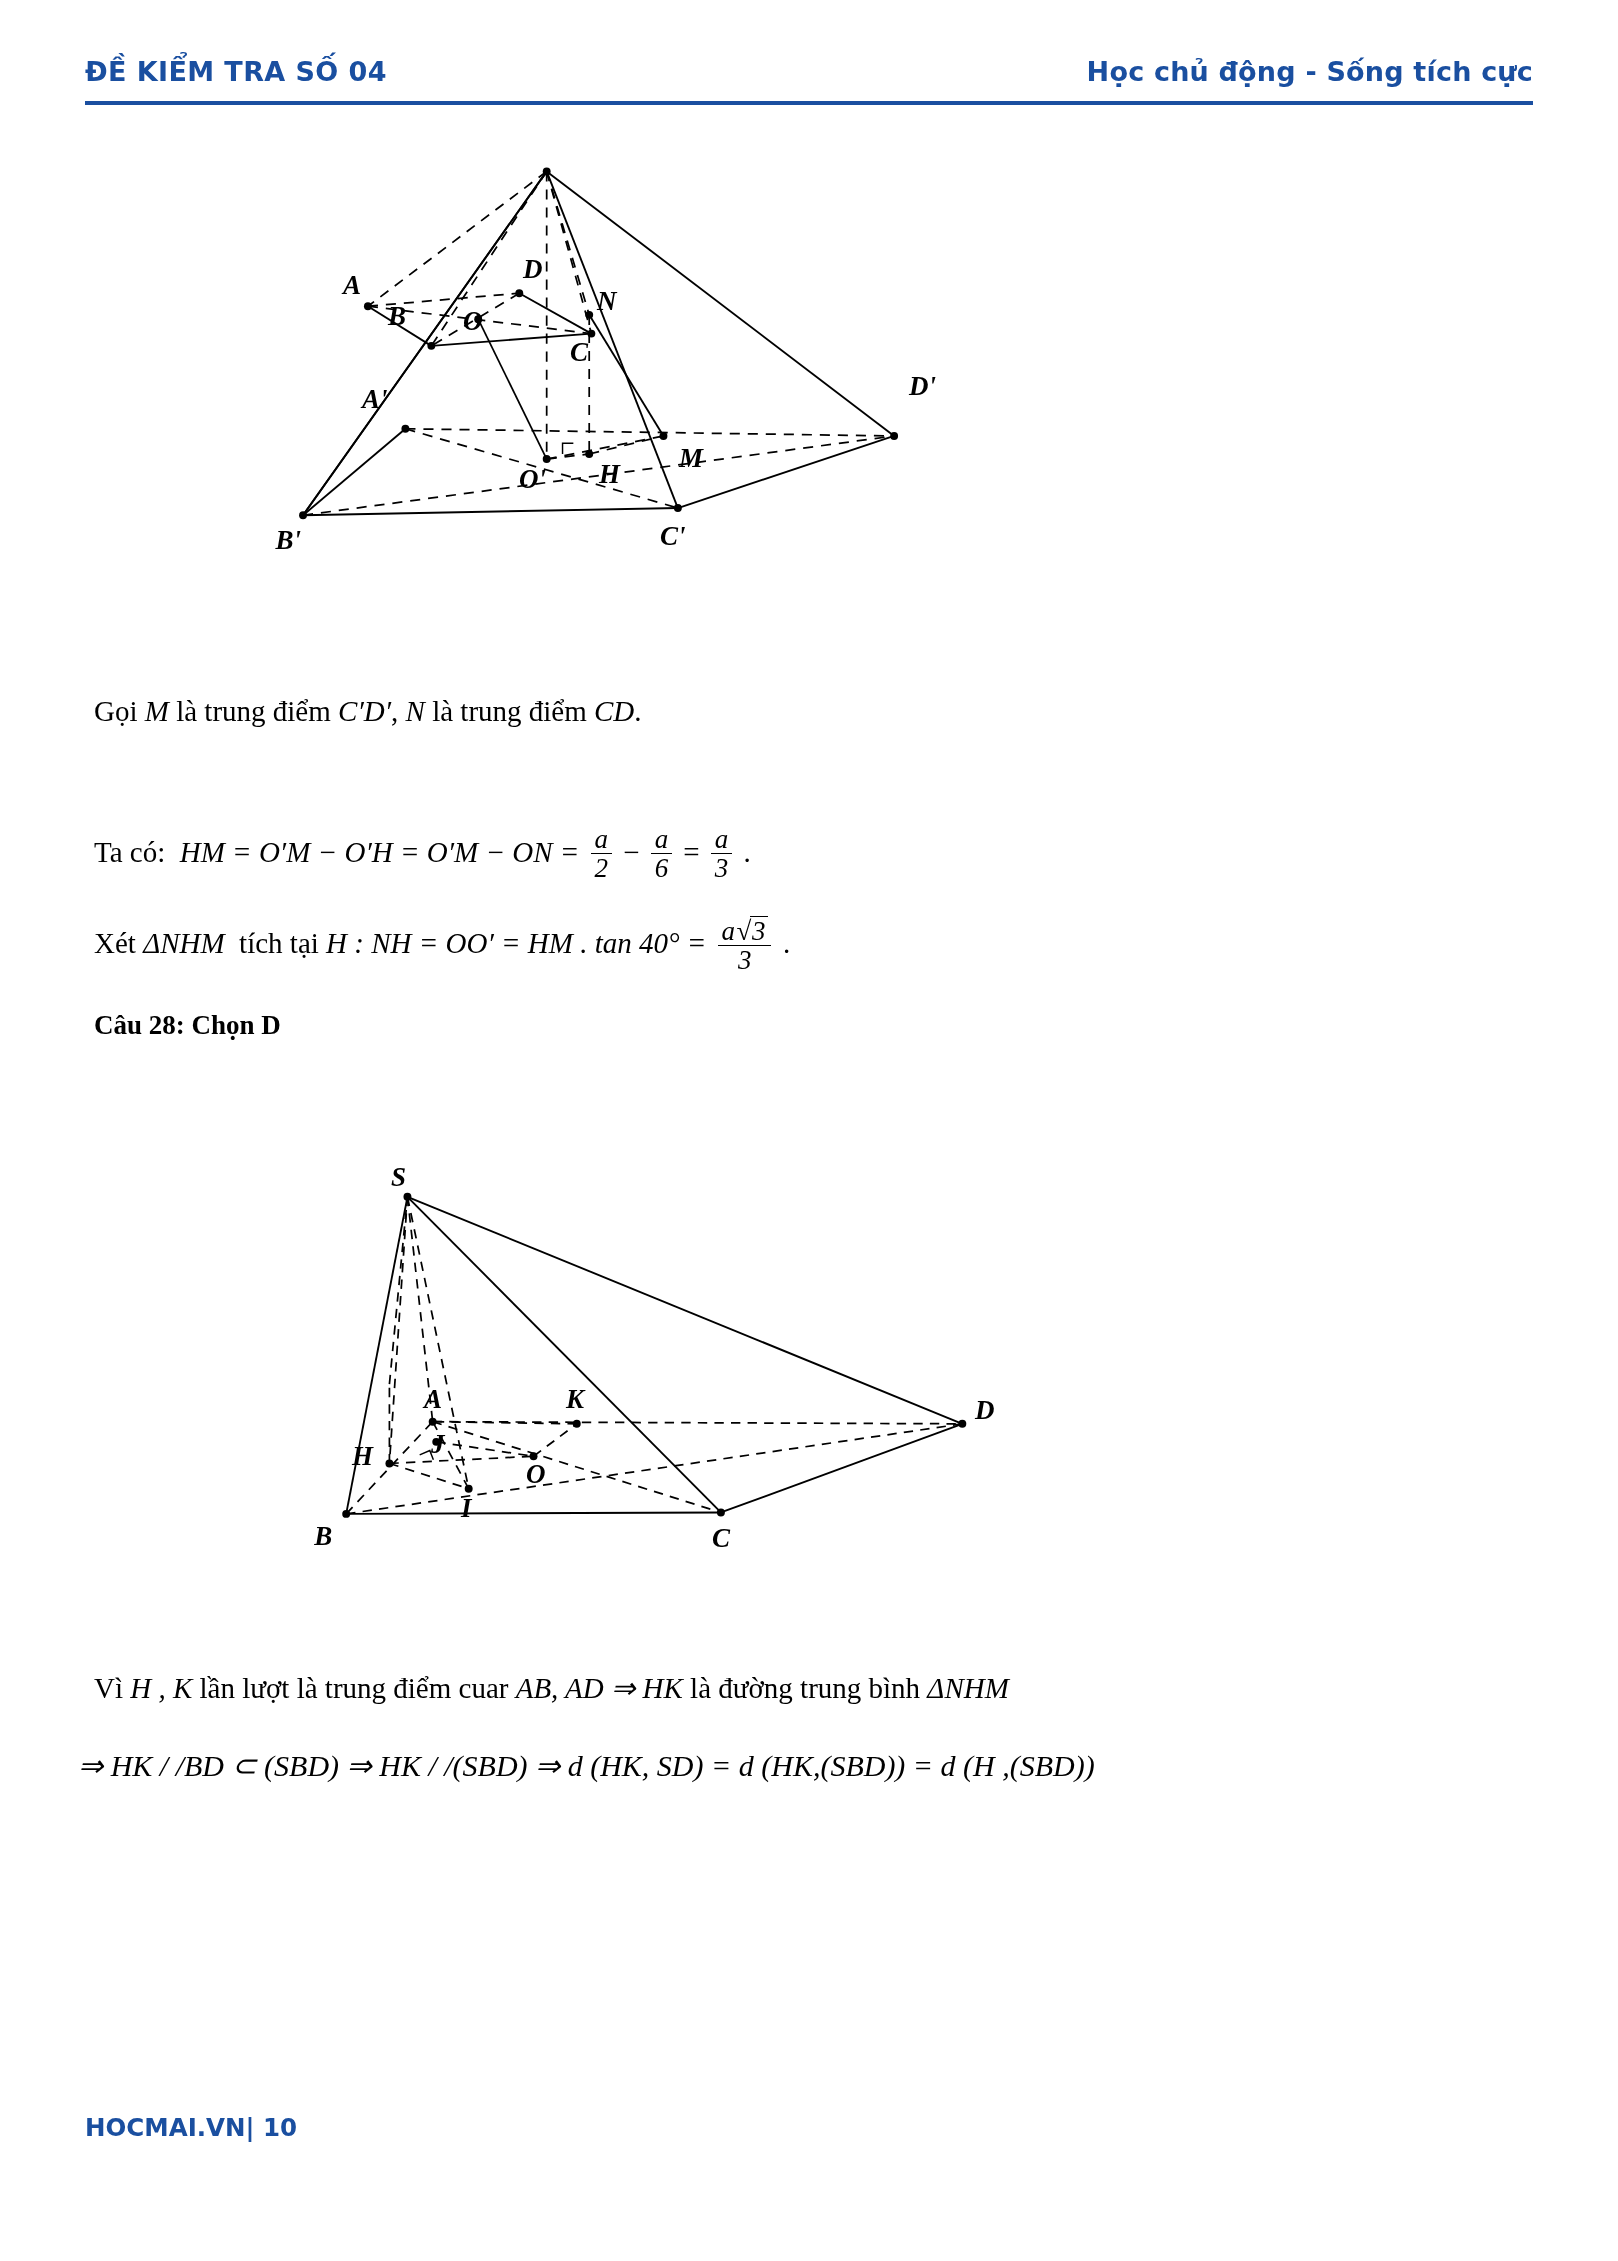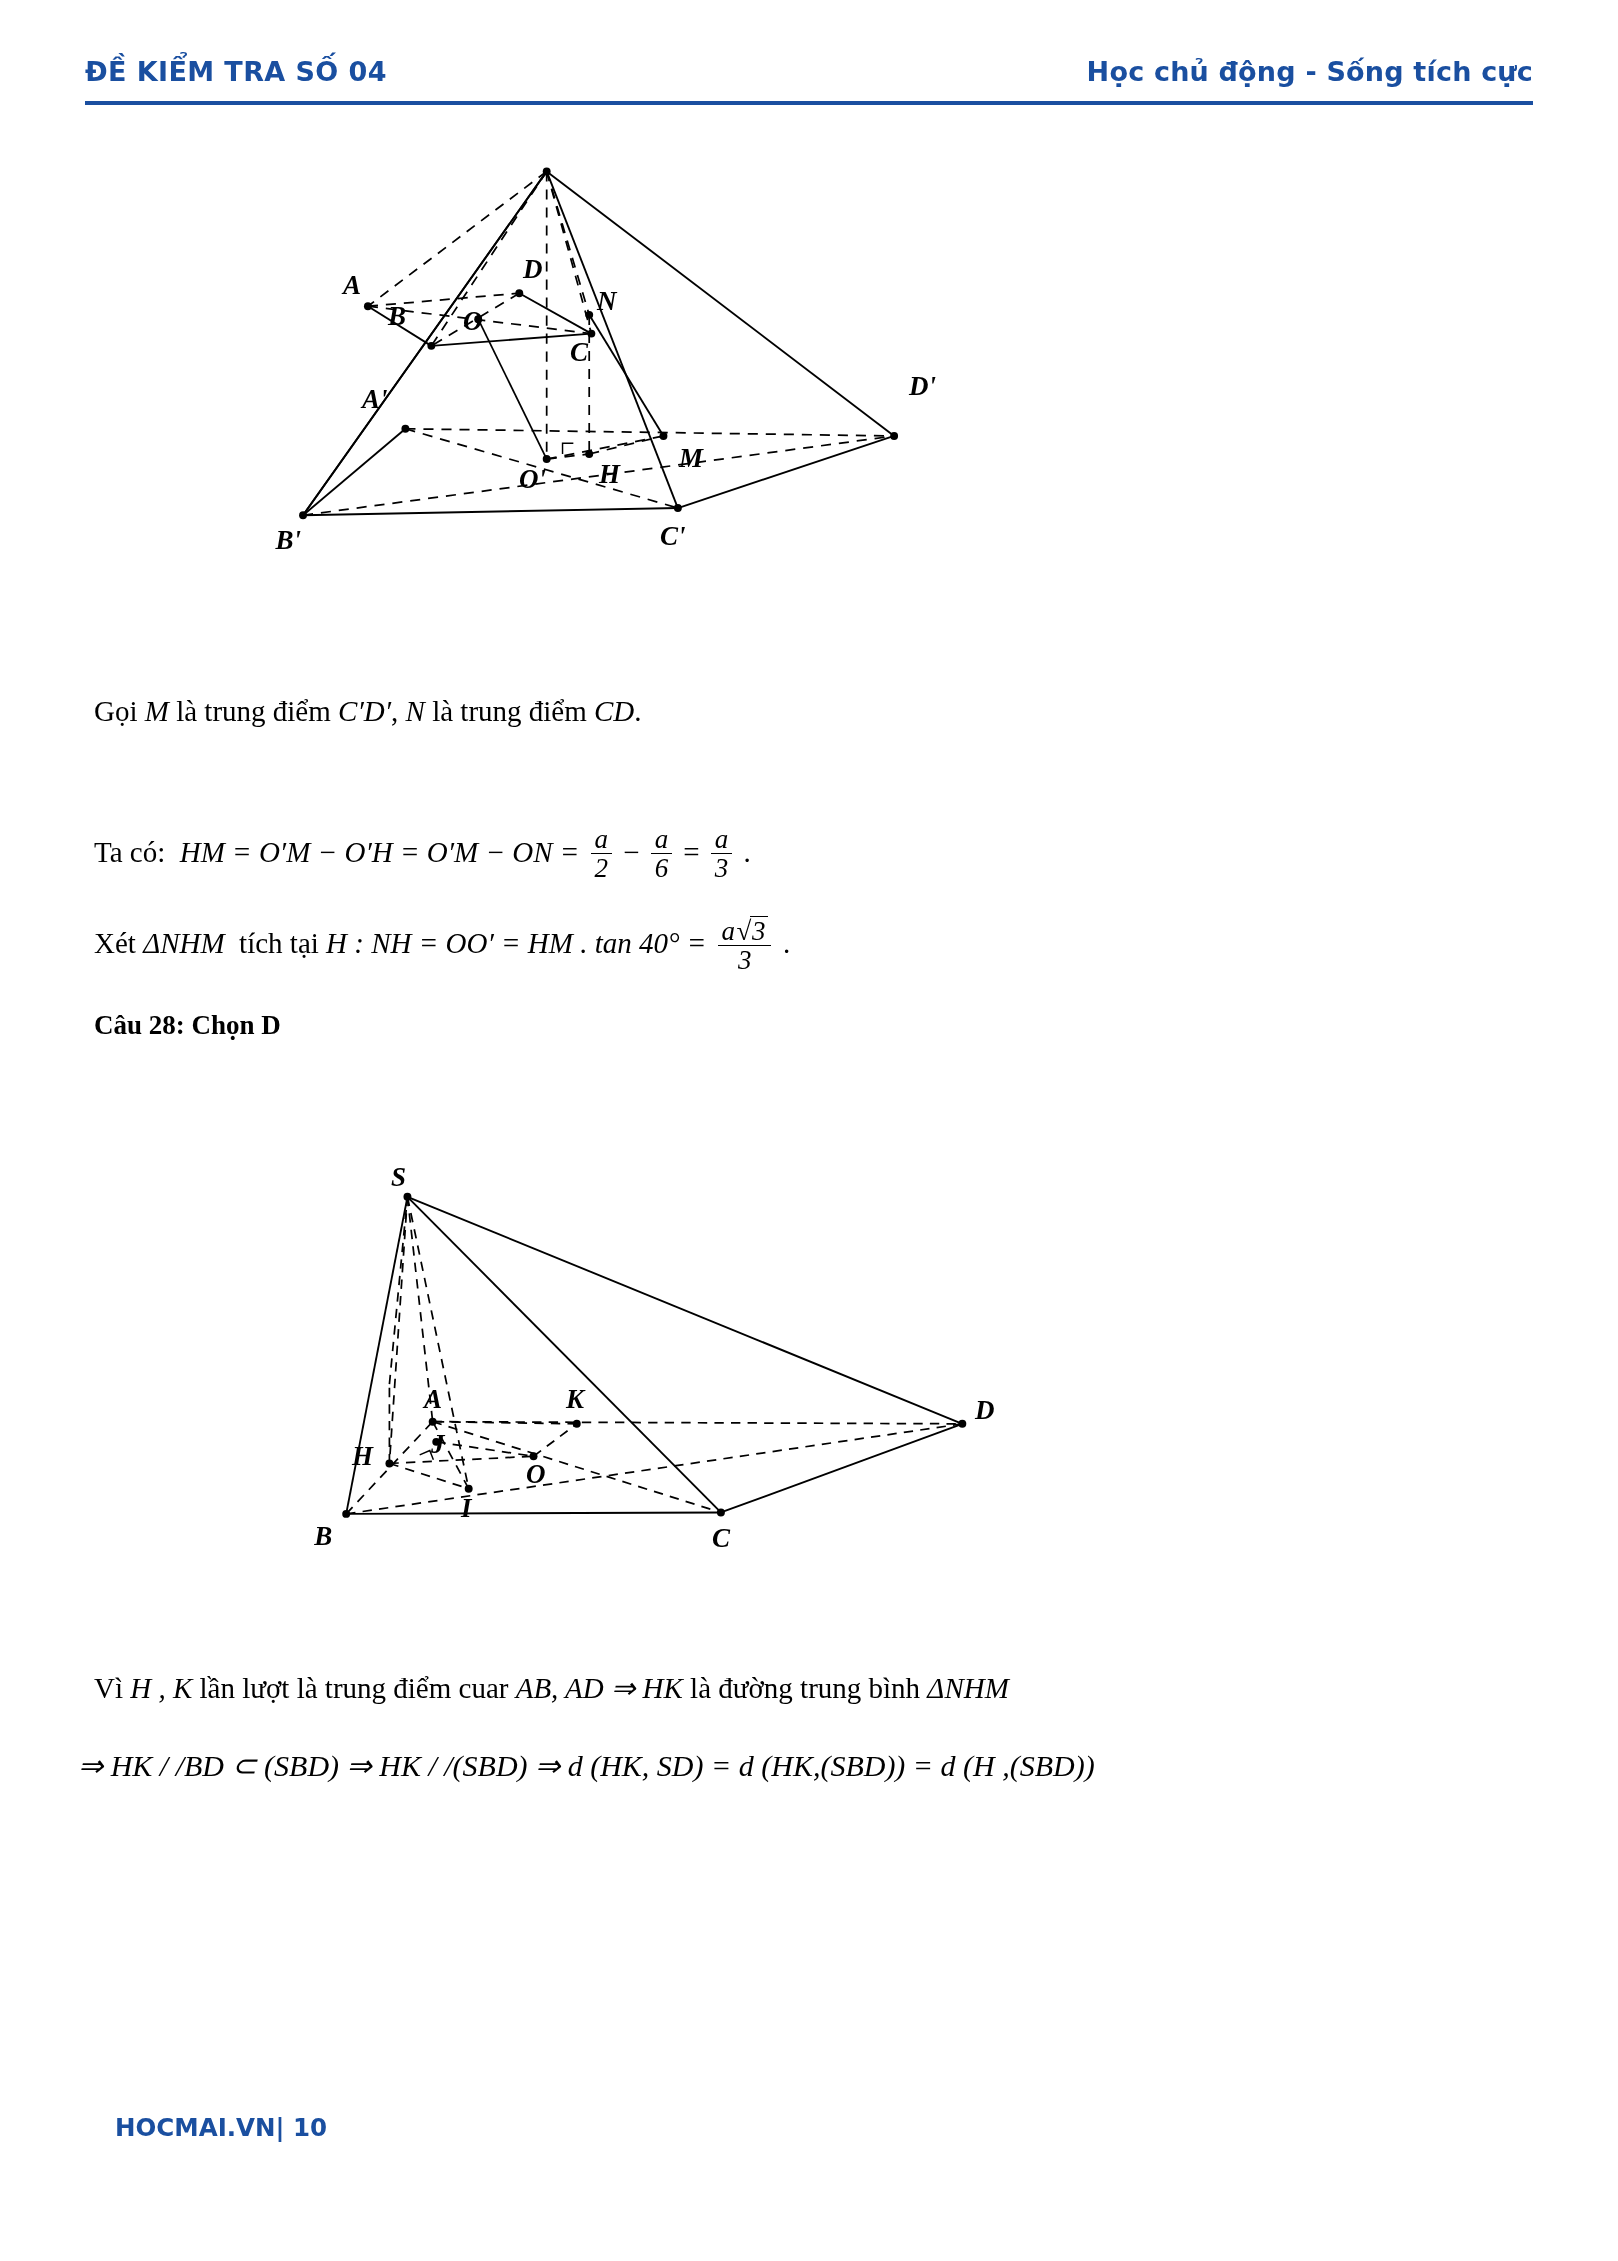--- a/index.html
+++ b/index.html
@@ -134,21 +134,20 @@
   
   .footer {
     position: absolute;
     left: 85px;
     top: 2113px;
     font-family: "DejaVu Sans", sans-serif;
     font-weight: bold;
     font-size: 24.5px;
     color: #1a4fa0;
     white-space: nowrap;
-    margin-left: 30px;
   }
 </style>
 </head>
 <body>
 
 <div class="page">
 
   <div class="header">
     <div class="header-left">ĐỀ KIỂM TRA SỐ 04</div>
     <div class="header-right">Học chủ động - Sống tích cực</div>

